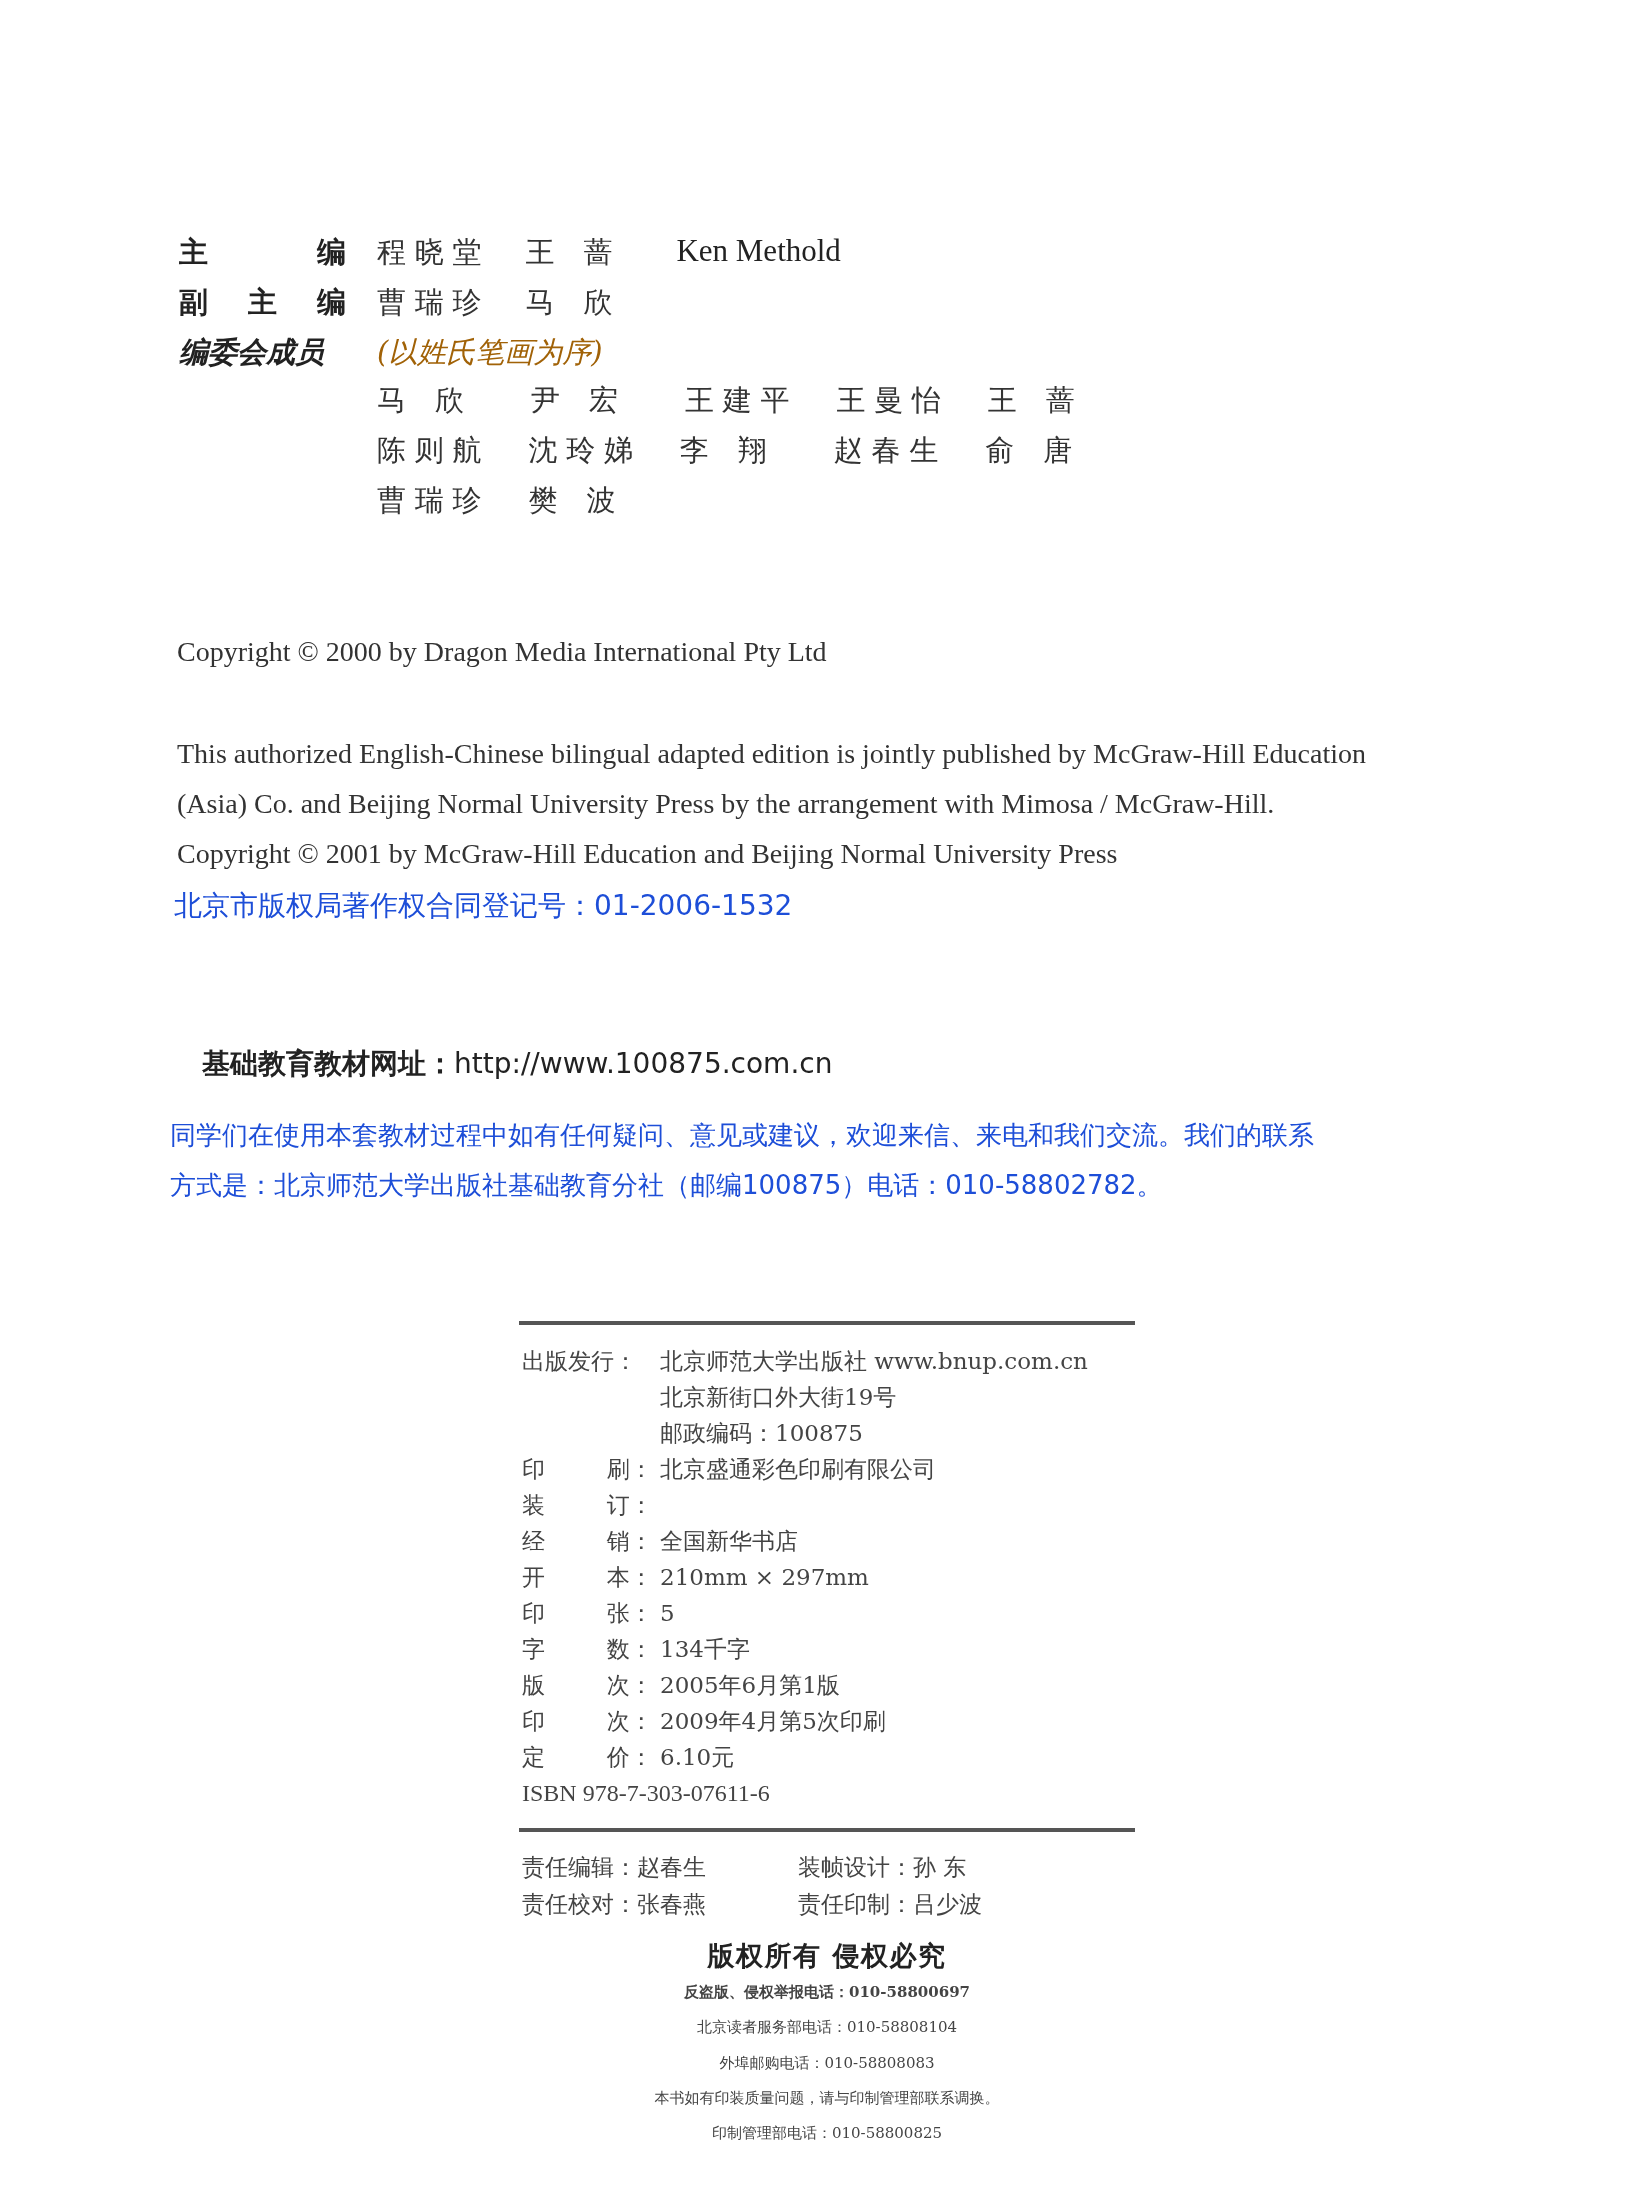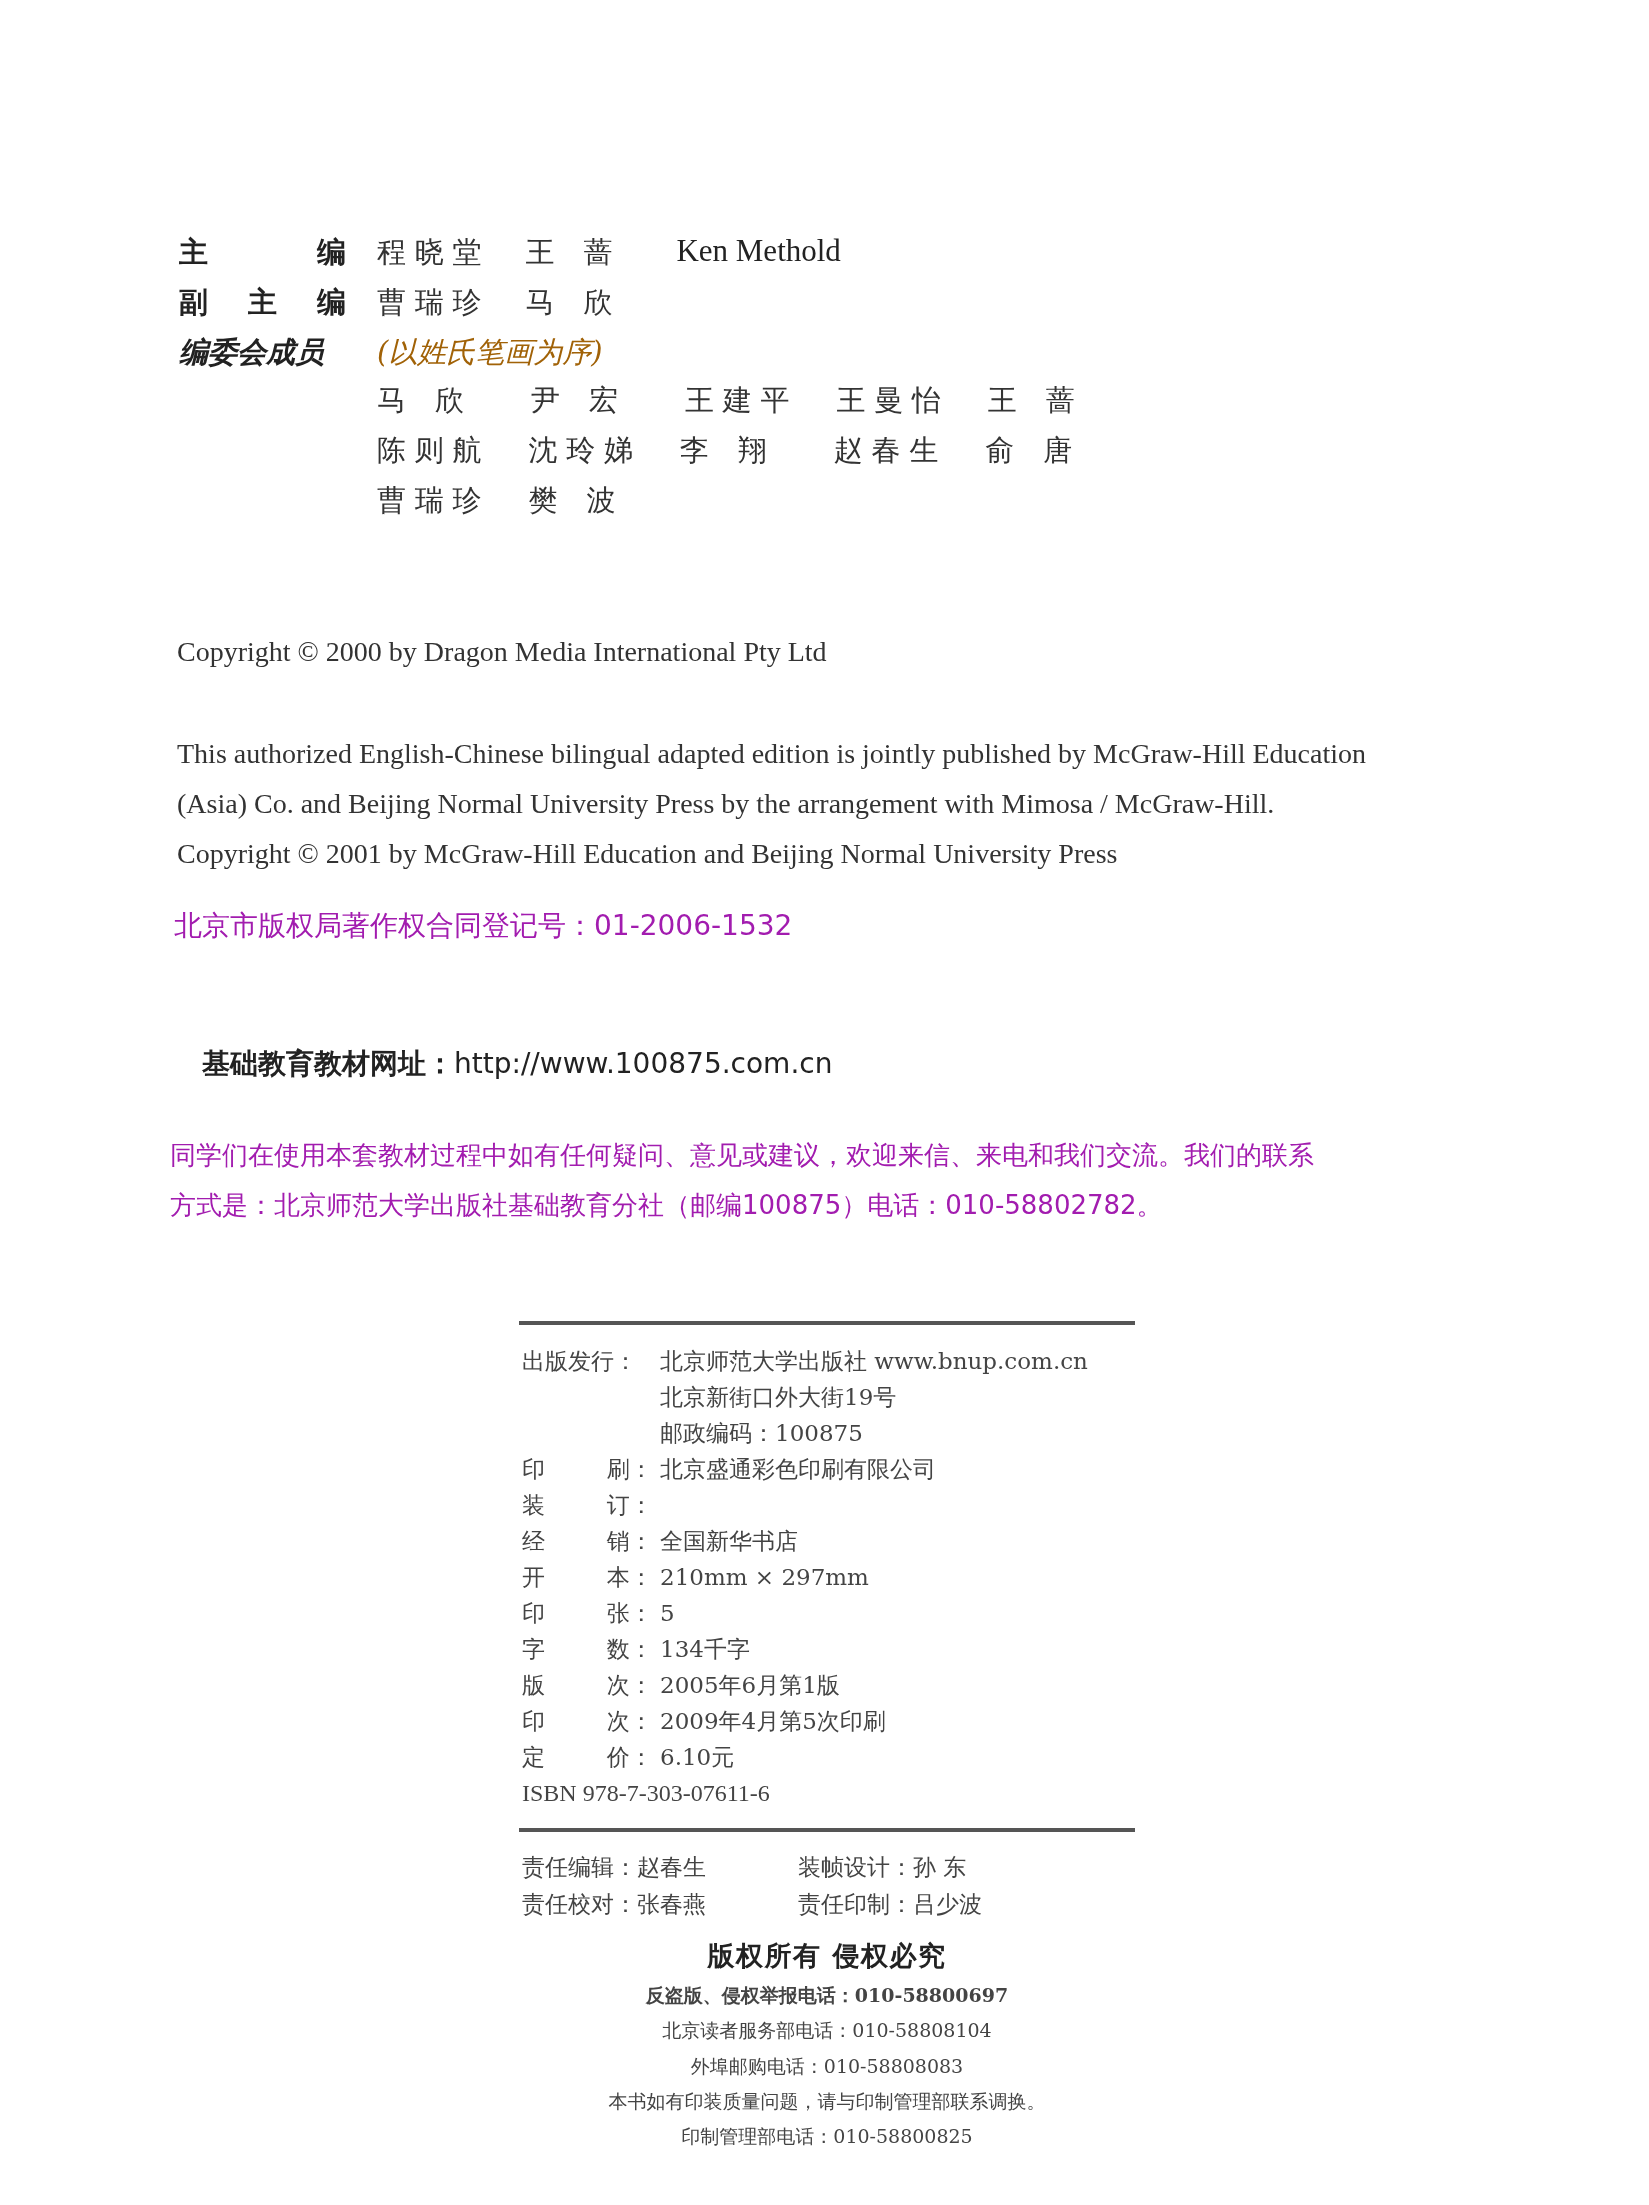--- a/index.html
+++ b/index.html
@@ -10,38 +10,38 @@
   
   .ed-row { position:absolute; left:179px; height:44px; display:flex; align-items:center; font-size:29px; }
   .ed-label { width:167px; display:flex; justify-content:space-between; font-family:"DejaVu Sans", sans-serif; font-weight:bold; color:#222; }
   .ed-names { display:flex; gap:0; margin-left:31px; }
   .ed-name { margin-right:35px; letter-spacing:8.8px; color:#333; }
   .ed-en { font-family:"Liberation Serif", serif; font-size:31px; color:#222; letter-spacing:0; }
   .members-row { position:absolute; left:377px; height:44px; display:flex; font-size:29px; color:#333; }
   .members-row .m { margin-right:38px; letter-spacing:8.8px; }
 
   .serif-line { font-family:"Liberation Serif", serif; font-size:28px; color:#333; }
-  .cjk-line { font-family:"DejaVu Sans", sans-serif; font-size:26px; color:#a21caf;margin-top:20px; }
+  .cjk-line { font-family:"DejaVu Sans", sans-serif; font-size:26px; color:#1d4ed8; }
   .url-line { font-family:"DejaVu Sans", sans-serif; font-size:28px; color:#222; }
   .url-line b { font-weight:bold; }
 
   .rule { position:absolute; left:519px; width:616px; height:3.7px; background:#555; }
 
   .info { position:absolute; left:522px; font-size:23px; color:#444; font-family:"DejaVu Serif", serif; }
   .info-row { display:flex; height:36px; align-items:center; }
   .info-key { width:138px; display:flex; justify-content:space-between; padding-right:7.3px; box-sizing:border-box; }
   .info-val { }
 
   .resp { position:absolute; left:522px; font-size:23px; color:#444; }
   .resp-row { display:flex; height:37px; align-items:center; }
   .resp-cell { width:276px; }
 
   .center { position:absolute; left:519px; width:616px; text-align:center; color:#333; }
   .rights { font-family:"DejaVu Sans", sans-serif; font-weight:bold; font-size:27px; color:#222; letter-spacing:1.5px; }
-  .small { font-size:19px; color:#444; }
+  .small { font-size:15px; color:#444; }
 </style>
 </head>
 <body>
 
 <div class="ed-row" style="top:231px;">
   <div class="ed-label">
     <span>主</span>
     <span>编</span>
   </div>
   <div class="ed-names">

